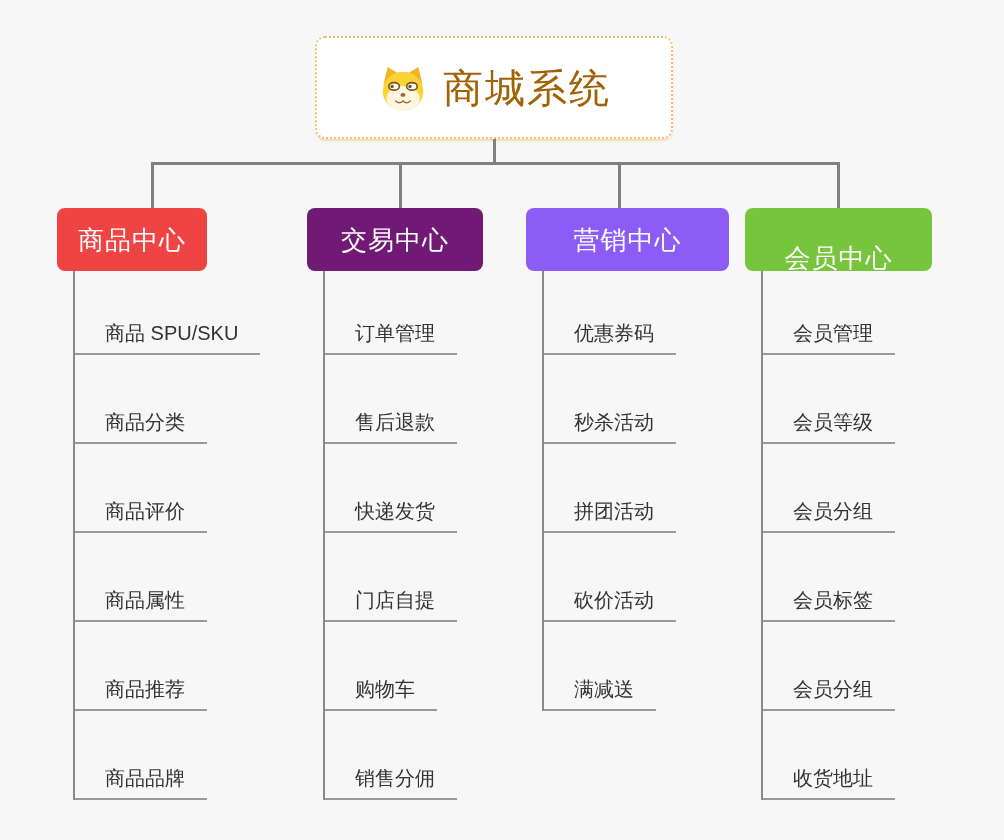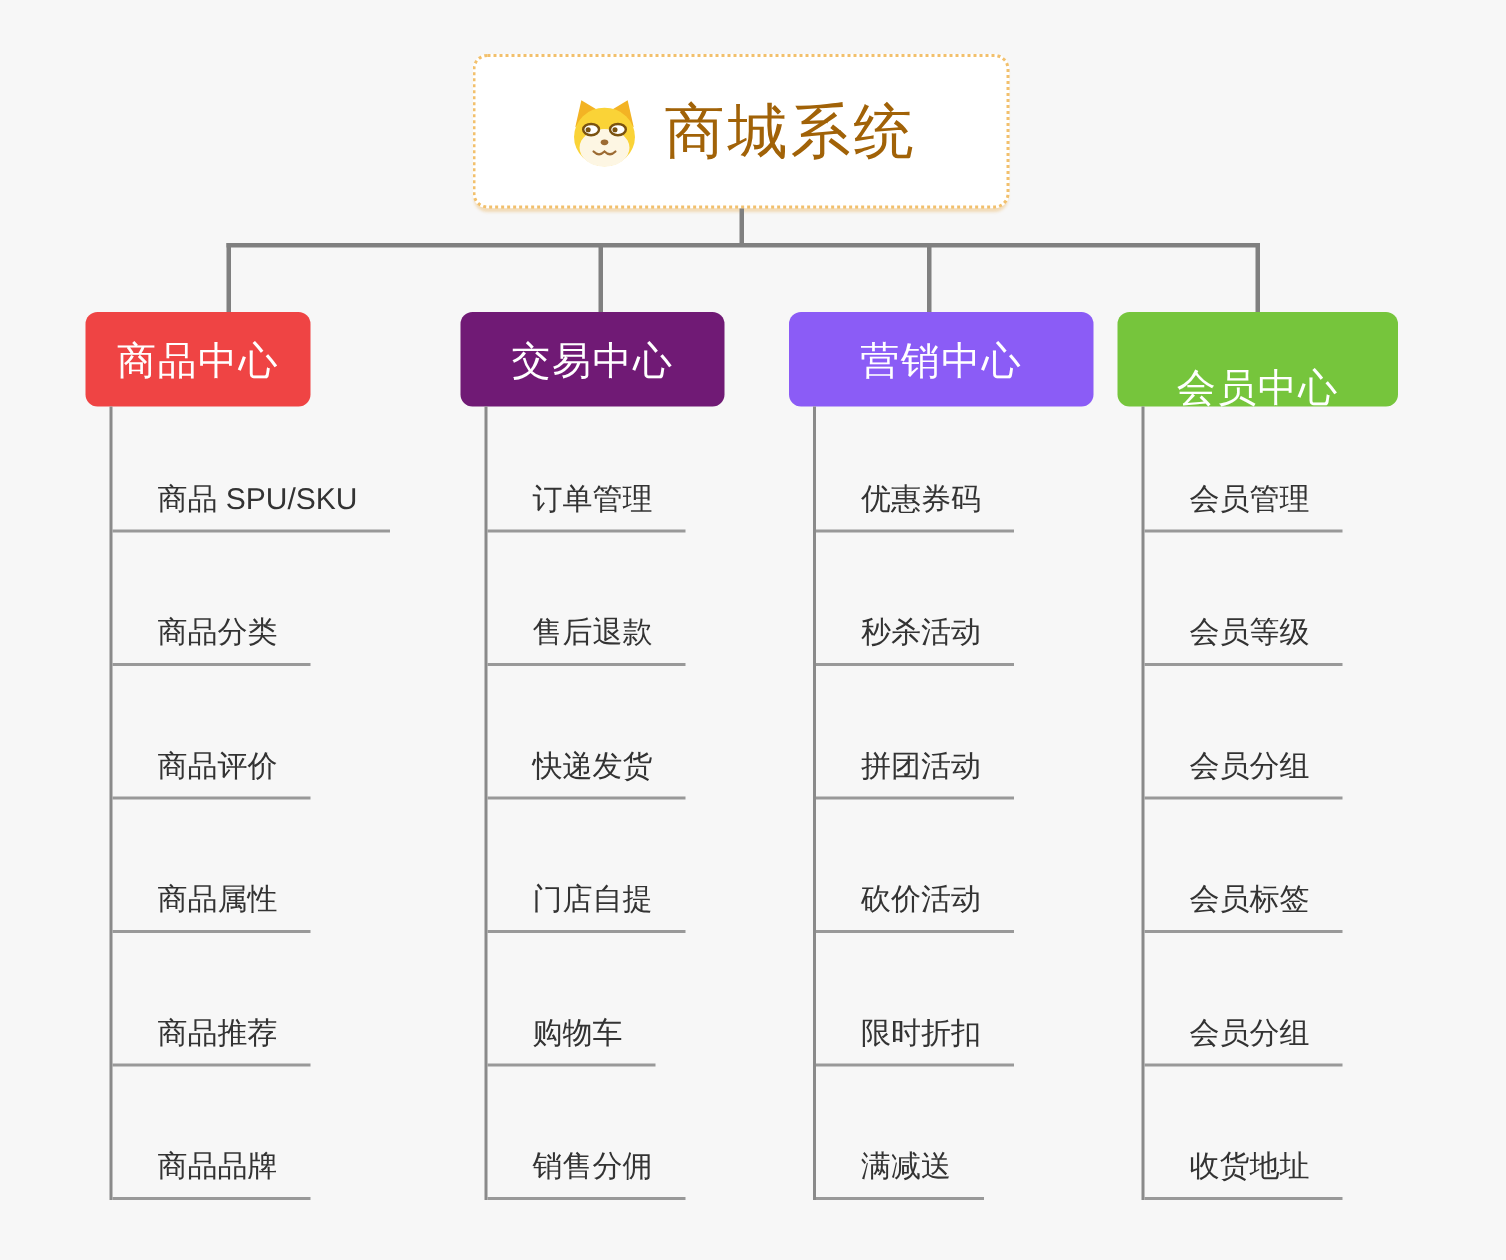--- a/index.html
+++ b/index.html
@@ -140,23 +140,20 @@
         <div class="leaf">
           <span>秒杀活动</span>
         </div>
         <div class="leaf">
           <span>拼团活动</span>
         </div>
         <div class="leaf">
           <span>砍价活动</span>
         </div>
         <div class="leaf">
-          <span>限时折扣</span>
-        </div>
-        <div class="leaf">
           <span>满减送</span>
         </div>
       </div>
       <div class="conn" style="left: 837px; top: 162px; width: 3px; height: 46px;"></div>
       <div class="branch-box" style="left: 745px; width: 187px; background: rgb(118, 197, 60); align-items: flex-end;">
         <span>会员中心</span>
       </div>
       <div class="branch-column" style="left: 761px;">
         <div class="leaf">
           <span>会员管理</span>

